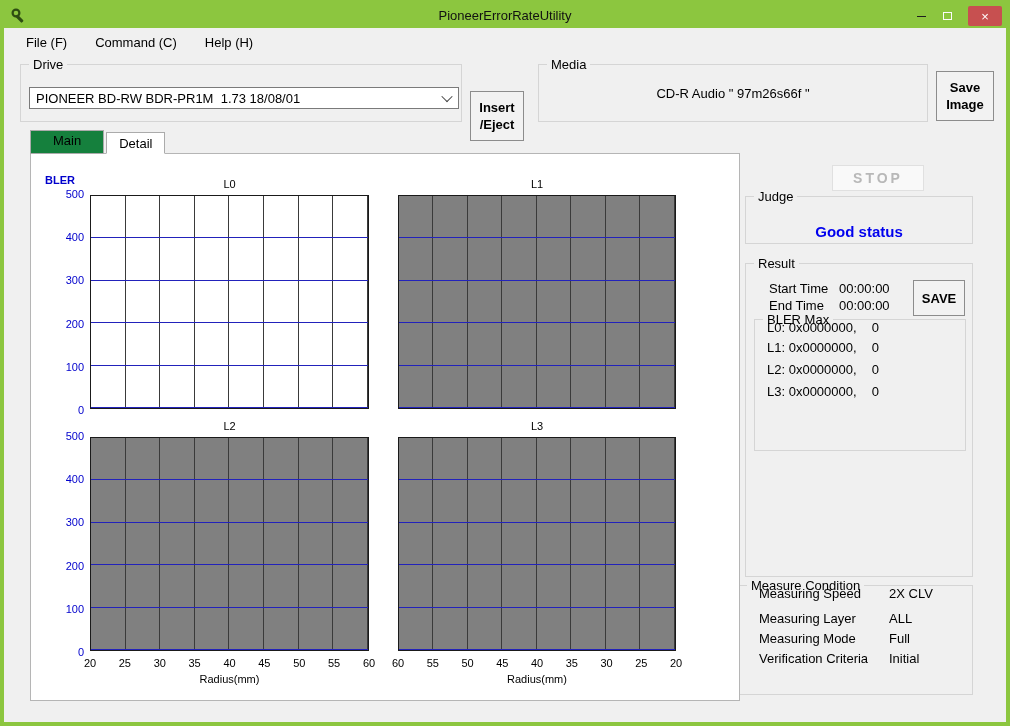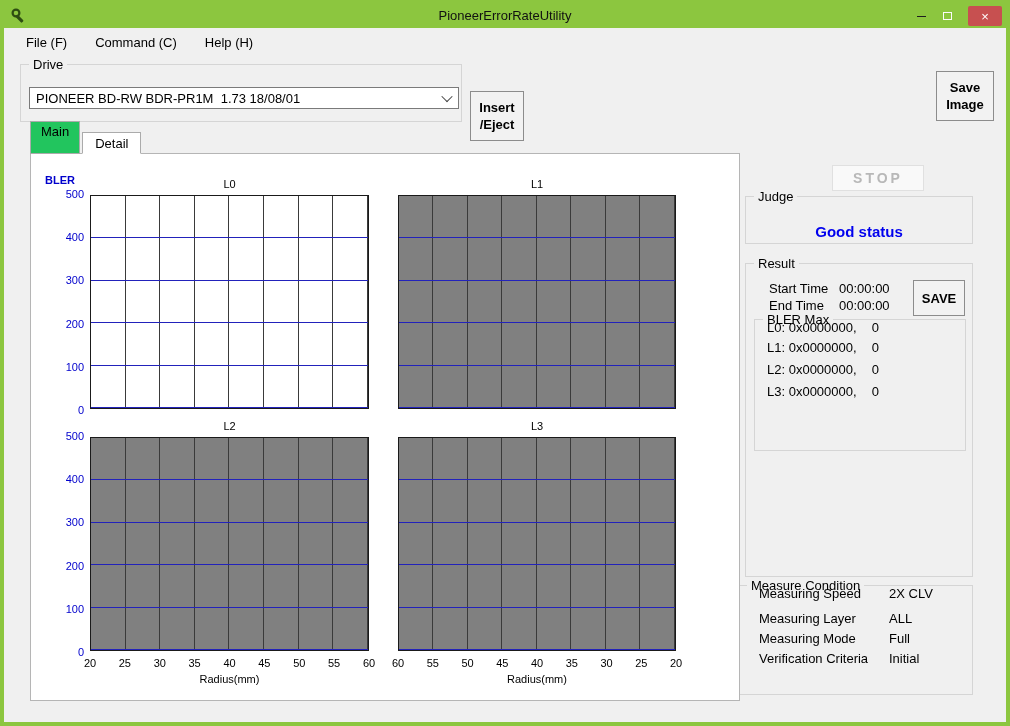--- a/index.html
+++ b/index.html
@@ -65,22 +65,22 @@
     display: flex; flex-direction: column; align-items: center; justify-content: center;
     font-family: "Liberation Sans", sans-serif; font-size: 13px; font-weight: bold; line-height: 17px;
   }
   .insert-eject { left: 466px; top: 67px; width: 54px; height: 50px; margin-top: 20px; }
   .media-group { left: 534px; top: 60px; width: 390px; height: 58px; display: flex; align-items: center; justify-content: center; }
   .media-text { text-align: center; white-space: pre; }
   .save-image { left: 932px; top: 67px; width: 58px; height: 50px; }
   
   .tabs { position: absolute; left: 26px; top: 128px; height: 22px; display: flex; align-items: flex-end; z-index: 3; }
   .tab {
-    height: 33px; padding: 2px 10px; margin-right: 2px;
-    border: 1px solid #ababab; background: #22c55e;
+    height: 24px; padding: 2px 22px; margin-right: 2px;
+    border: 1px solid #ababab; background: #15803d;
   }
   .tab.active {
     height: 22px; padding: 3px 12px;
     background: #fff; border-bottom-color: #fff; z-index: 4; position: relative;
   }
   .panel {
     position: absolute; left: 26px; top: 149px; width: 710px; height: 548px;
     background: #fff; border: 1px solid #b5b5b5; z-index: 2;
   }
   
@@ -188,20 +188,24 @@
       <span class="combo-text">PIONEER BD-RW BDR-PR1M  1.73 18/08/01</span>
       <span class="combo-arrow"></span>
     </div>
   </div>
 
   <div class="btn insert-eject">
     <span>Insert</span>
     <span>/Eject</span>
   </div>
 
+  <div class="groupbox media-group">
+    <span class="gb-label">Media</span>
+    <span class="media-text">CD-R Audio " 97m26s66f "</span>
+  </div>
 
   <div class="btn save-image">
     <span>Save</span>
     <span>Image</span>
   </div>
 
   <div class="tabs">
     <div class="tab">Main</div>
     <div class="tab active">Detail</div>
   </div>

